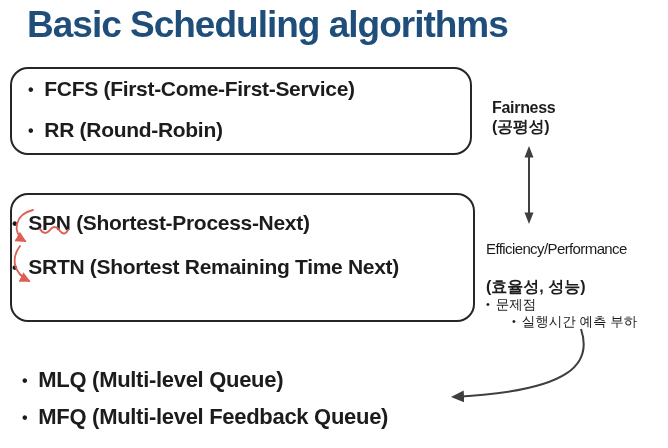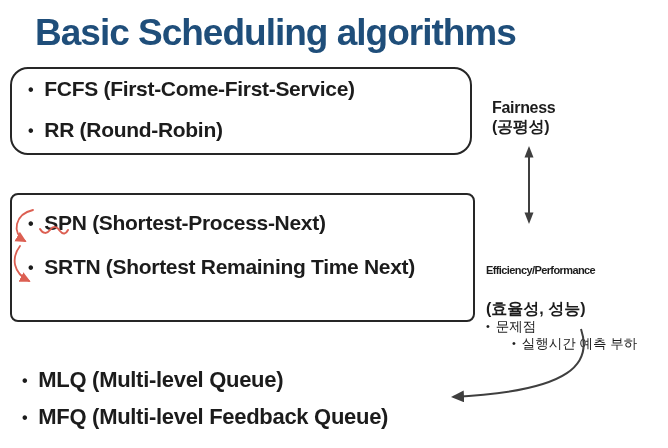--- a/index.html
+++ b/index.html
@@ -13,21 +13,21 @@
     height: 448px;
     background: #ffffff;
     overflow: hidden;
     font-family: "Liberation Sans", "DejaVu Sans", sans-serif;
     color: #1c1c1c;
   }
   .title {
     position: absolute;
     left: 26px;
     top: 0px;
-    margin: 9px;
+    margin: 1px;
     font-size: 37px;
     line-height: 48px;
     font-weight: bold;
     letter-spacing: -1px;
     color: #1F4E7A;
   }
   .box {
     position: absolute;
     left: 10px;
     border: 2.5px solid #262626;
@@ -38,22 +38,21 @@
   .box-basic {
     top: 67px;
     width: 462px;
     height: 88px;
     padding: 0 0 0 16px;
   }
   .box-advanced {
     top: 193px;
     width: 465px;
     height: 129px;
-    padding: 6px 0 0 16px;
-    border-radius: 8px;
+    padding: 6px 0 0 0;
   }
   .bullet-line {
     font-size: 21px;
     font-weight: bold;
     letter-spacing: -0.3px;
     white-space: nowrap;
   }
   .box-basic .bullet-line { line-height: 40px; }
   .box-advanced .bullet-line { line-height: 43px; }
   .bullet {
@@ -72,25 +71,24 @@
     letter-spacing: -0.3px;
     margin-top: 8px;
   }
   .efficiency-block {
     position: absolute;
     left: 486px;
     top: 240px;
     white-space: nowrap;
   }
   .eff-title {
-    font-size: 11px;
-    font-weight: bold;
+    font-size: 15px;
+    font-weight: normal;
     letter-spacing: -0.6px;
     line-height: 17px;
-    margin-top: 22px;
   }
   .eff-kr {
     font-size: 16px;
     font-weight: bold;
     line-height: 19px;
     margin-top: 20px;
   }
   .eff-note {
     font-size: 13.5px;
     line-height: 17px;

